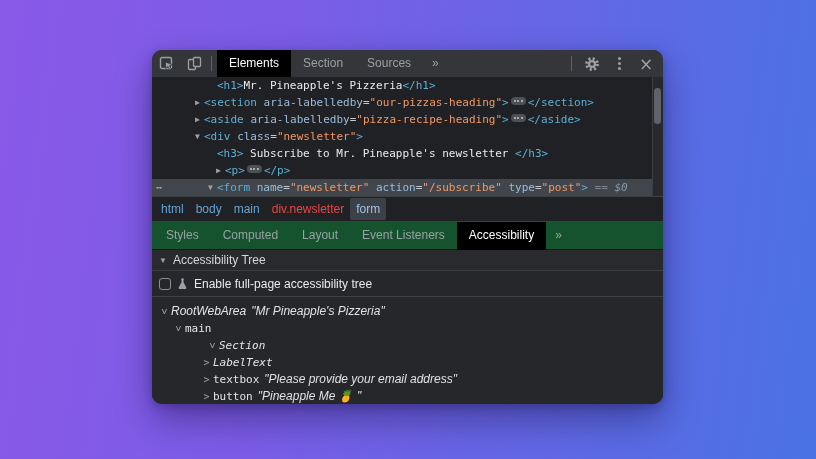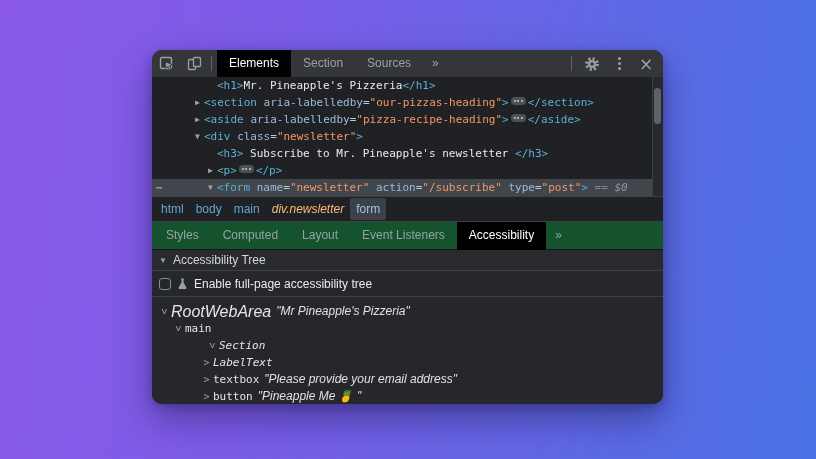--- a/index.html
+++ b/index.html
@@ -43,37 +43,37 @@
   .tok-dim em { color: #8a99a8; font-style: italic; }
   .pill { display: inline-block; position: relative; width: 15px; height: 8px; background: #4d5156; border-radius: 5px; margin: 0 2px; vertical-align: 1px; }
   .pill i { position: absolute; top: 3px; width: 2px; height: 2px; border-radius: 50%; background: #c4c7cb; }
   .pill i:nth-child(1){ left: 3px; } .pill i:nth-child(2){ left: 6.5px; } .pill i:nth-child(3){ left: 10px; }
   .sbtrack { position: absolute; right: 0; top: 0; bottom: 0; width: 11px; background: #28292c; border-left: 1px solid #3a3d41; }
   .sbthumb { position: absolute; right: 2px; top: 11px; width: 7px; height: 36px; background: #5f6368; border-radius: 4px; }
   
   .crumbs { flex: 0 0 26px; background: #202124; border-top: 1px solid #3c4043; border-bottom: 1px solid #3c4043;
             display: flex; align-items: center; padding-left: 3px; font-size: 12px; }
   .crumb { padding: 4px 6px; color: #64a2d2; border-radius: 2px; cursor: default; white-space: nowrap; }
-  .crumb.lite { color: #fdba74; font-style: italic; }
+  .crumb.lite { color: #ef4444; }
   .crumb.sel { background: #3c4147; color: #9cc3e5; }
   
   .tabs2 { flex: 0 0 27px; background: #14532d; display: flex; align-items: center; border-bottom: 1px solid #17181a; padding-left: 2px; }
   
   .a11yhead { flex: 0 0 21px; background: #292a2d; border-bottom: 1px solid #3c4043; display: flex; align-items: center;
               padding-left: 7px; font-size: 12px; color: #d4d7da; gap: 6px; }
   .tri { font-size: 8px; color: #9aa0a6; }
   .cbrow { flex: 0 0 26px; background: #26272a; border-bottom: 1px solid #3c4043; display: flex; align-items: center;
            padding-left: 7px; font-size: 12px; color: #e8eaed; gap: 6px; }
   .cbox { width: 12px; height: 12px; border: 1px solid #8a8f94; border-radius: 3px; background: transparent; flex: 0 0 12px; }
   .tree { flex: 1; background: #26272a; padding-top: 6px; font: 11px/17px "DejaVu Sans Mono", monospace; color: #e3e5e8; }
   .trow { height: 17px; display: flex; align-items: center; cursor: default; }
   .chev { width: 13px; flex: 0 0 13px; text-align: center; color: #9aa0a6; font-size: 10px; display: inline-block; }
   .chev.open { transform: rotate(90deg); }
   .role.it { font-style: italic; }
-  .role.sans { font-family: "Liberation Sans", sans-serif; font-size: 16px; }
+  .role.sans { font-family: "Liberation Sans", sans-serif; font-size: 12px; }
   .tname { font-style: italic; font-family: "Liberation Sans", sans-serif; font-size: 12px; margin-left: 5px; color: #dfe1e4; white-space: pre; }
 </style>
 </head>
 <body>
 
 <div class="window">
 
   <div class="toolbar">
     <span class="tbicon">
       <svg width="16" height="16" viewBox="0 0 16 16">
@@ -115,21 +115,21 @@
     </span>
   </div>
 
   <div class="code">
     <div id="codeLines">
         <div class="cl" style="padding-left: 52px;"><span class="arr"></span><span class="tok-tag">&lt;h1&gt;</span><span class="tok-txt">Mr. Pineapple's Pizzeria</span><span class="tok-tag">&lt;/h1&gt;</span></div>
         <div class="cl" style="padding-left: 39px;"><span class="arr">▶</span><span class="tok-tag">&lt;section</span><span class="tok-eq"> </span><span class="tok-attr">aria-labelledby</span><span class="tok-eq">=</span><span class="tok-val">"our-pizzas-heading"</span><span class="tok-tag">&gt;</span><span class="pill"><i></i><i></i><i></i></span><span class="tok-tag">&lt;/section&gt;</span></div>
         <div class="cl" style="padding-left: 39px;"><span class="arr">▶</span><span class="tok-tag">&lt;aside</span><span class="tok-eq"> </span><span class="tok-attr">aria-labelledby</span><span class="tok-eq">=</span><span class="tok-val">"pizza-recipe-heading"</span><span class="tok-tag">&gt;</span><span class="pill"><i></i><i></i><i></i></span><span class="tok-tag">&lt;/aside&gt;</span></div>
         <div class="cl" style="padding-left: 39px;"><span class="arr">▼</span><span class="tok-tag">&lt;div</span><span class="tok-eq"> </span><span class="tok-attr">class</span><span class="tok-eq">=</span><span class="tok-val">"newsletter"</span><span class="tok-tag">&gt;</span></div>
         <div class="cl" style="padding-left: 52px;"><span class="arr"></span><span class="tok-tag">&lt;h3&gt;</span><span class="tok-txt"> Subscribe to Mr. Pineapple's newsletter </span><span class="tok-tag">&lt;/h3&gt;</span></div>
-        <div class="cl" style="padding-left: 52px;"><span class="arr">▶</span><span class="tok-tag">&lt;p&gt;</span><span class="pill"><i></i><i></i><i></i></span><span class="tok-tag">&lt;/p&gt;</span></div>
+        <div class="cl" style="padding-left: 52px; margin-left: 8px;"><span class="arr">▶</span><span class="tok-tag">&lt;p&gt;</span><span class="pill"><i></i><i></i><i></i></span><span class="tok-tag">&lt;/p&gt;</span></div>
         <div class="cl sel" style="padding-left: 52px;"><span class="gut">⋯</span><span class="arr">▼</span><span class="tok-tag">&lt;form</span><span class="tok-eq"> </span><span class="tok-attr">name</span><span class="tok-eq">=</span><span class="tok-val">"newsletter"</span><span class="tok-eq"> </span><span class="tok-attr">action</span><span class="tok-eq">=</span><span class="tok-val">"/subscribe"</span><span class="tok-eq"> </span><span class="tok-attr">type</span><span class="tok-eq">=</span><span class="tok-val">"post"</span><span class="tok-tag">&gt;</span><span class="tok-dim"> == <em>$0</em></span></div>
       </div>
     <div class="sbtrack">
       <div class="sbthumb"></div>
     </div>
   </div>
 
   <div class="crumbs" id="crumbs">
       <span class="crumb">html</span>
       <span class="crumb">body</span>

